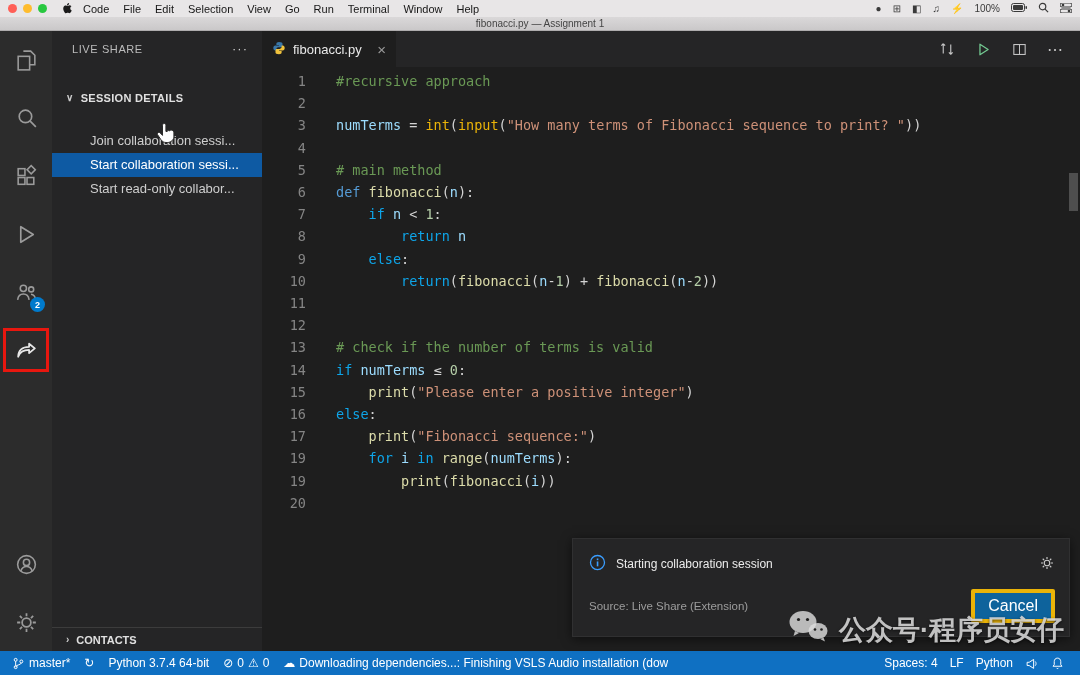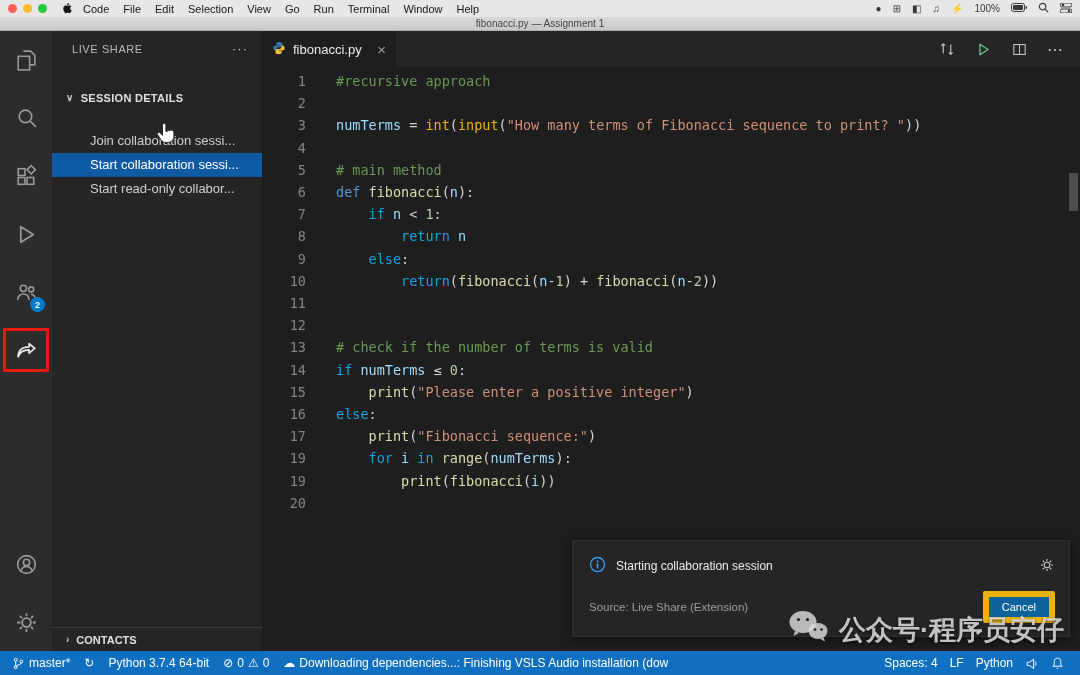--- a/index.html
+++ b/index.html
@@ -84,22 +84,22 @@
 
   
   .notification { position:absolute; right:10px; bottom:14px; width:498px; z-index:4;
                   background:#252526; box-shadow:0 2px 10px rgba(0,0,0,.55);
                   border:1px solid #303031; }
   .notif-top { display:flex; align-items:center; gap:10px; padding:15px 14px 9px 16px;
                font-size:12px; color:#ececec; }
   .notif-gear { margin-left:auto; color:#cccccc; cursor:pointer; }
   .notif-bottom { display:flex; align-items:center; padding:6px 14px 13px 16px; }
   .notif-source { font-size:11.5px; color:#9d9d9d; }
-  .cancel-btn { margin-left:auto; background:#0e639c; border:6px solid #eab308;
-                color:#ffffff; font-size:11px; padding:4px 13px; border-radius:2px;
+  .cancel-btn { margin-left:auto; background:#0e639c; border:4px solid #eab308;
+                color:#ffffff; font-size:16px; padding:4px 13px; border-radius:2px;
                 font-family:"Liberation Sans",sans-serif; cursor:pointer;text-align:right; }
 
   
   .watermark { position:absolute; right:16px; bottom:0; display:flex; align-items:center;
                gap:10px; z-index:6; color:rgba(225,225,225,.85); font-size:27px;
                font-weight:bold; text-shadow:0 1px 3px rgba(0,0,0,.65); pointer-events:none; }
 
   
   .statusbar { height:24px; background:#0f70c2; display:flex; align-items:center;
                color:#ffffff; font-size:12px; padding:0 12px; flex:0 0 auto; }

